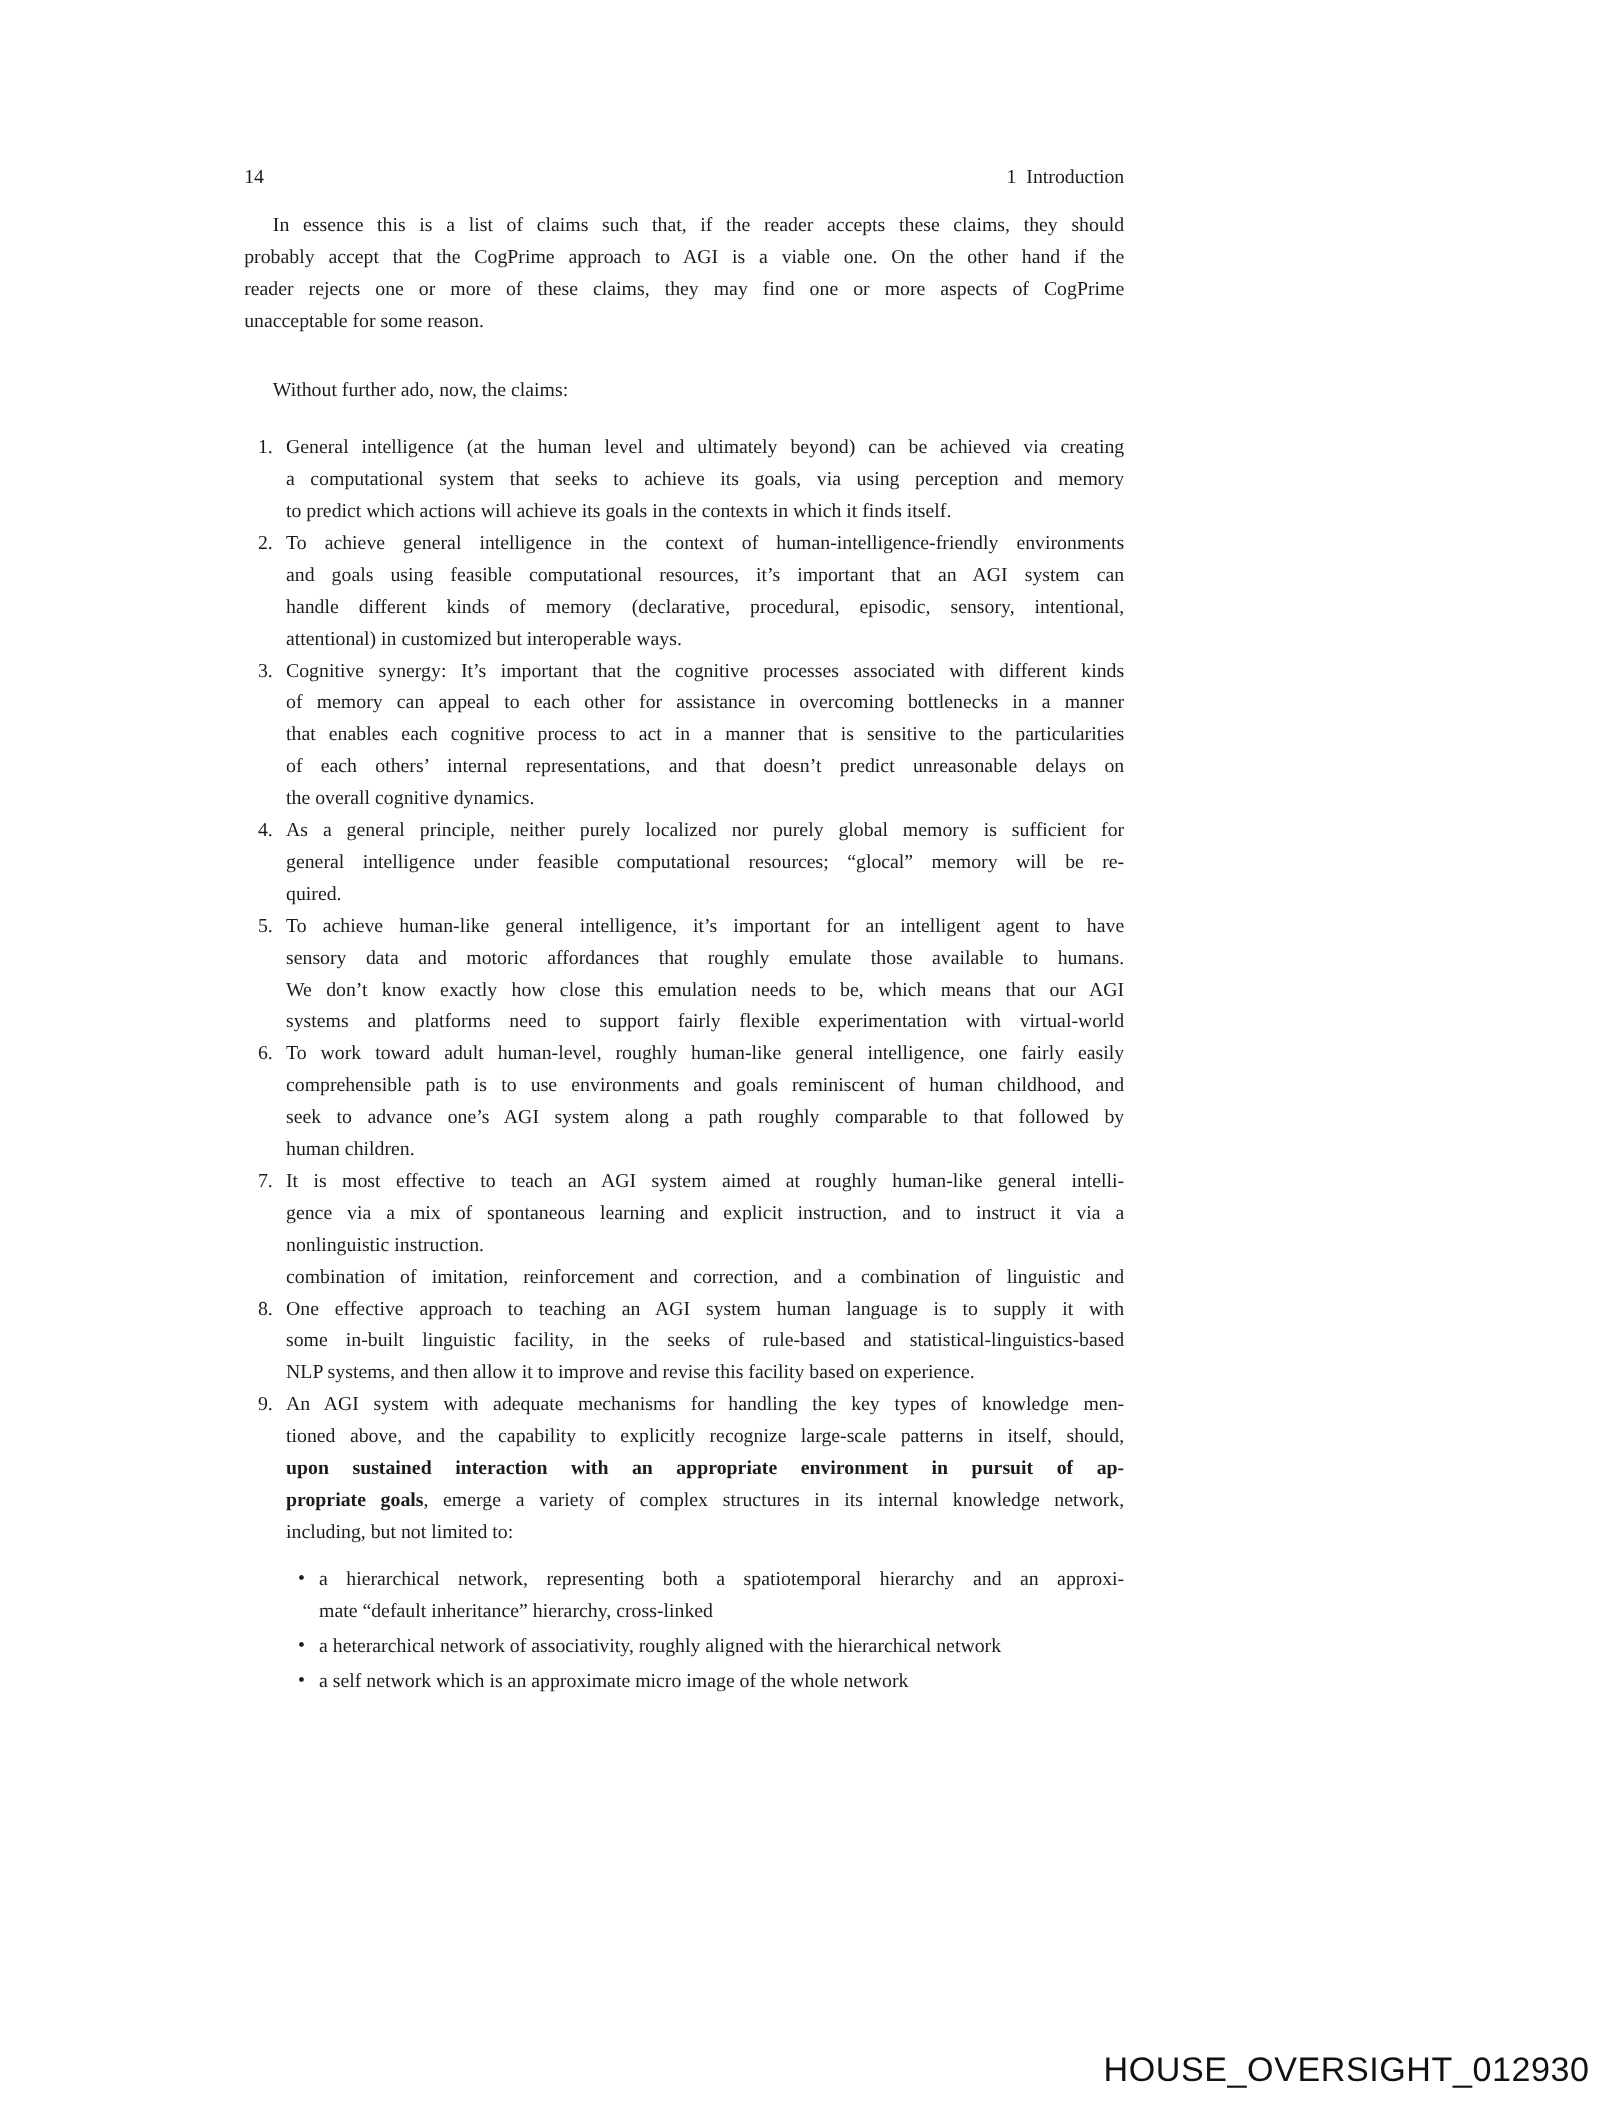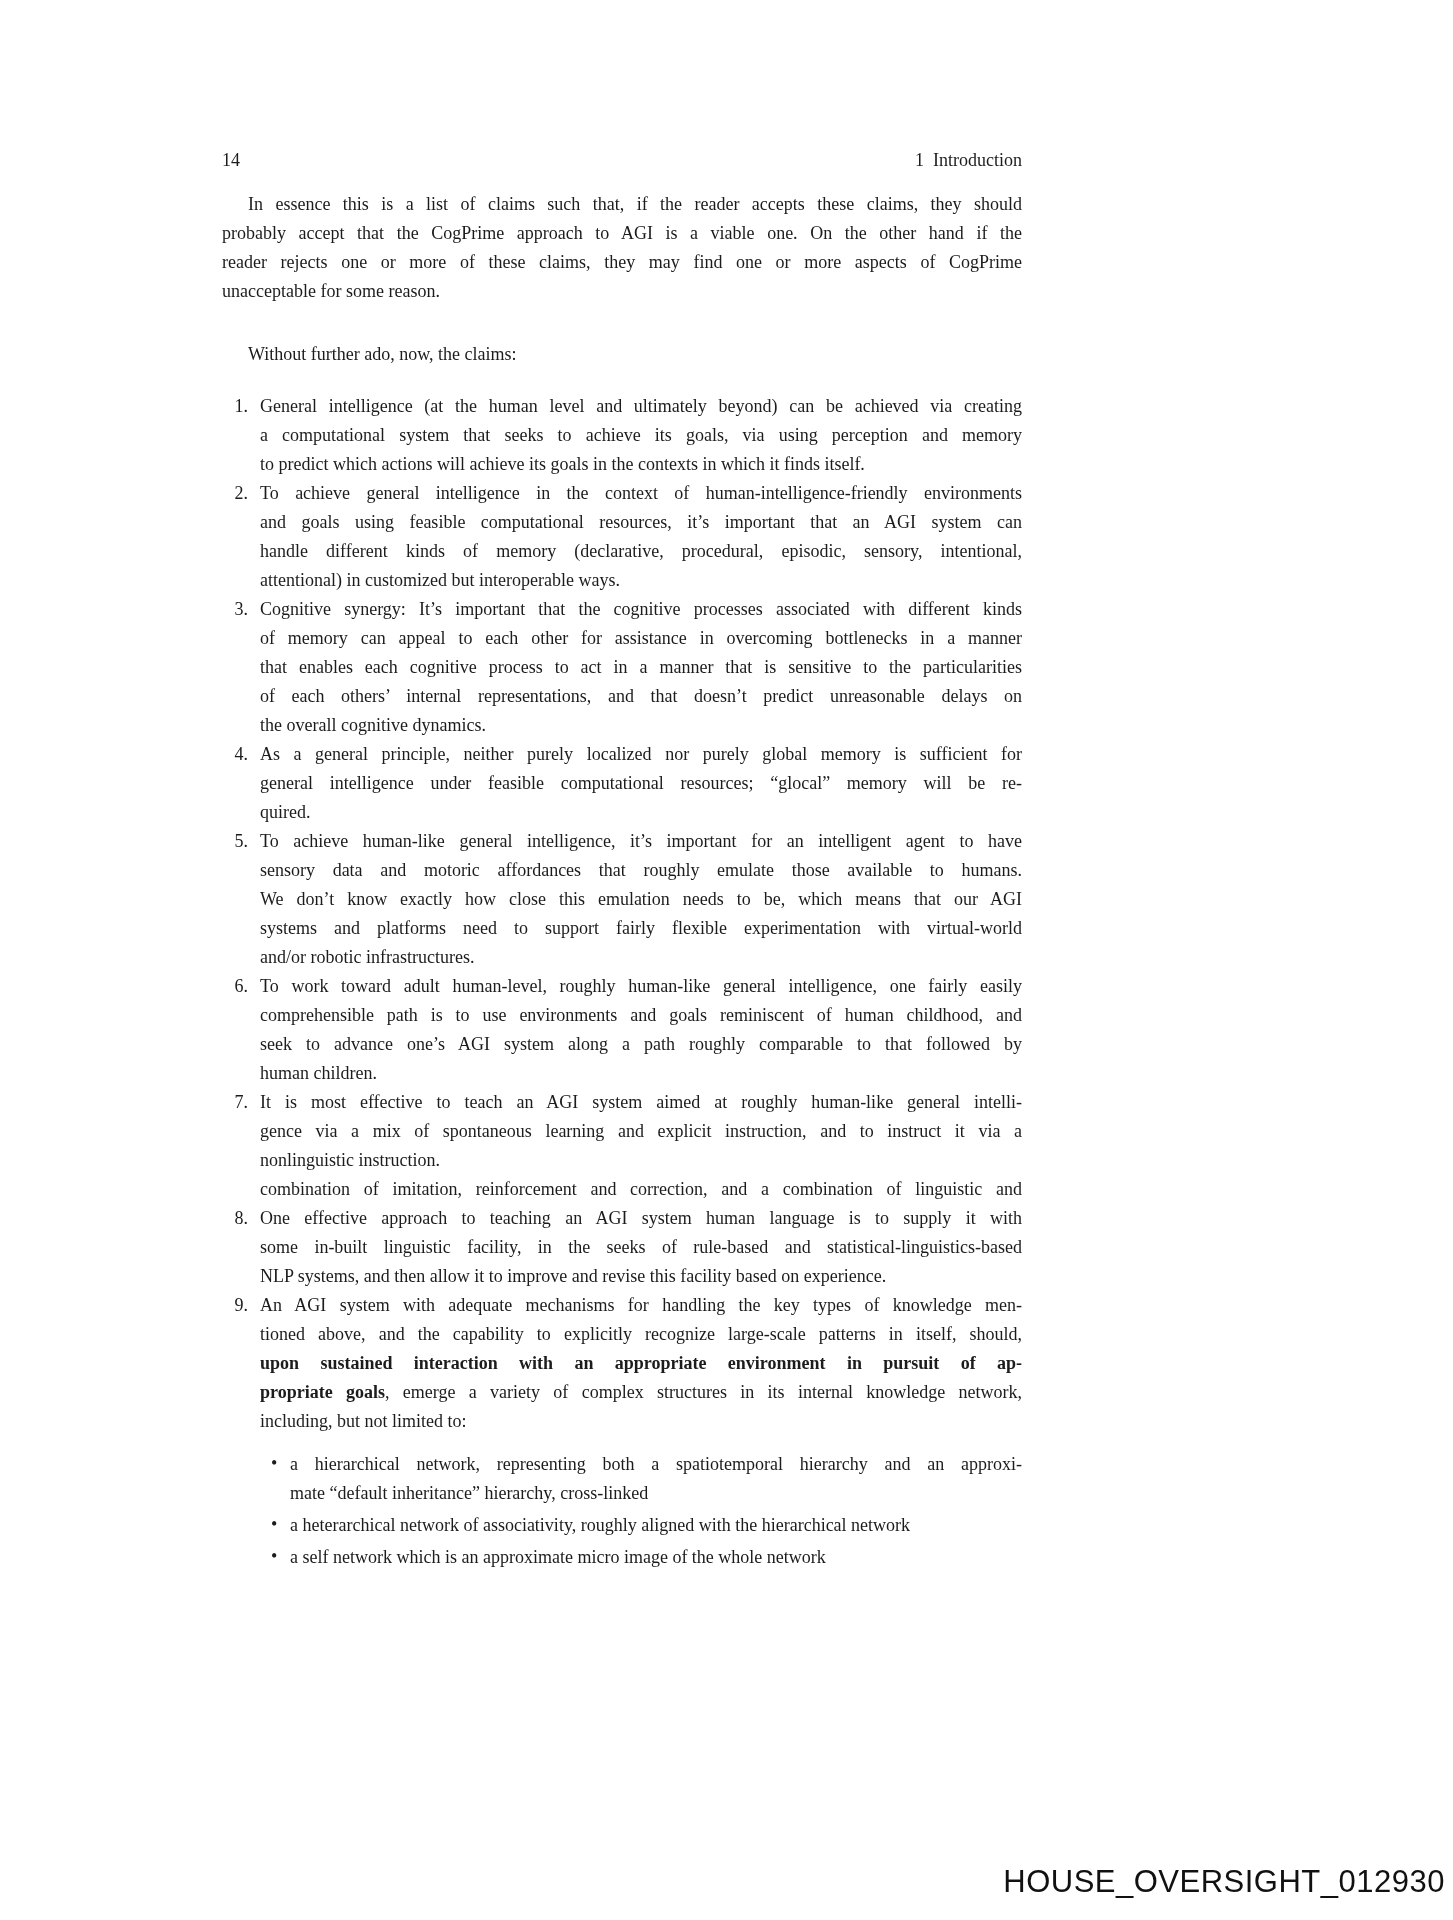--- a/index.html
+++ b/index.html
@@ -92,21 +92,20 @@
           <div class="line just">As a general principle, neither purely localized nor purely global memory is sufficient for</div>
           <div class="line just">general intelligence under feasible computational resources; “glocal” memory will be re-</div>
           <div class="line last">quired.</div>
         </div>
         <div class="claim">
           <span class="num">5.</span>
           <div class="line just">To achieve human-like general intelligence, it’s important for an intelligent agent to have</div>
           <div class="line just">sensory data and motoric affordances that roughly emulate those available to humans.</div>
           <div class="line just">We don’t know exactly how close this emulation needs to be, which means that our AGI</div>
           <div class="line just">systems and platforms need to support fairly flexible experimentation with virtual-world</div>
-          <div class="line last">and/or robotic infrastructures.</div>
         </div>
         <div class="claim">
           <span class="num">6.</span>
           <div class="line just">To work toward adult human-level, roughly human-like general intelligence, one fairly easily</div>
           <div class="line just">comprehensible path is to use environments and goals reminiscent of human childhood, and</div>
           <div class="line just">seek to advance one’s AGI system along a path roughly comparable to that followed by</div>
           <div class="line last">human children.</div>
         </div>
         <div class="claim">
           <span class="num">7.</span>

